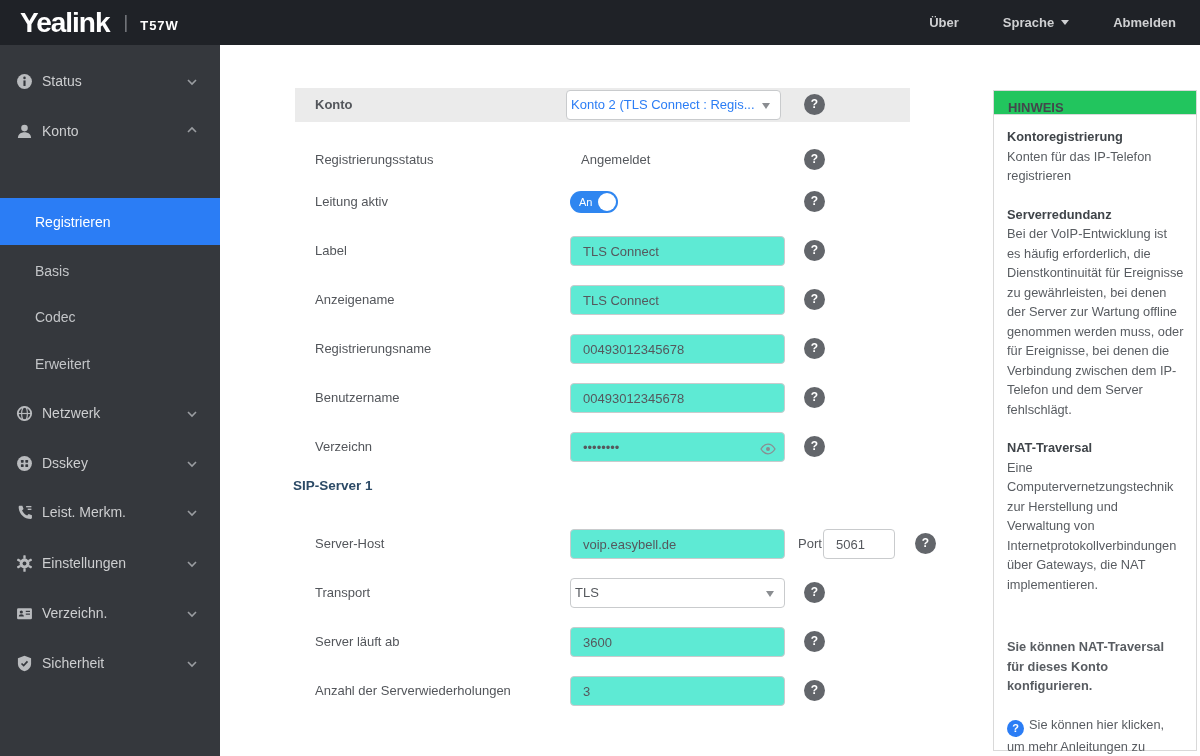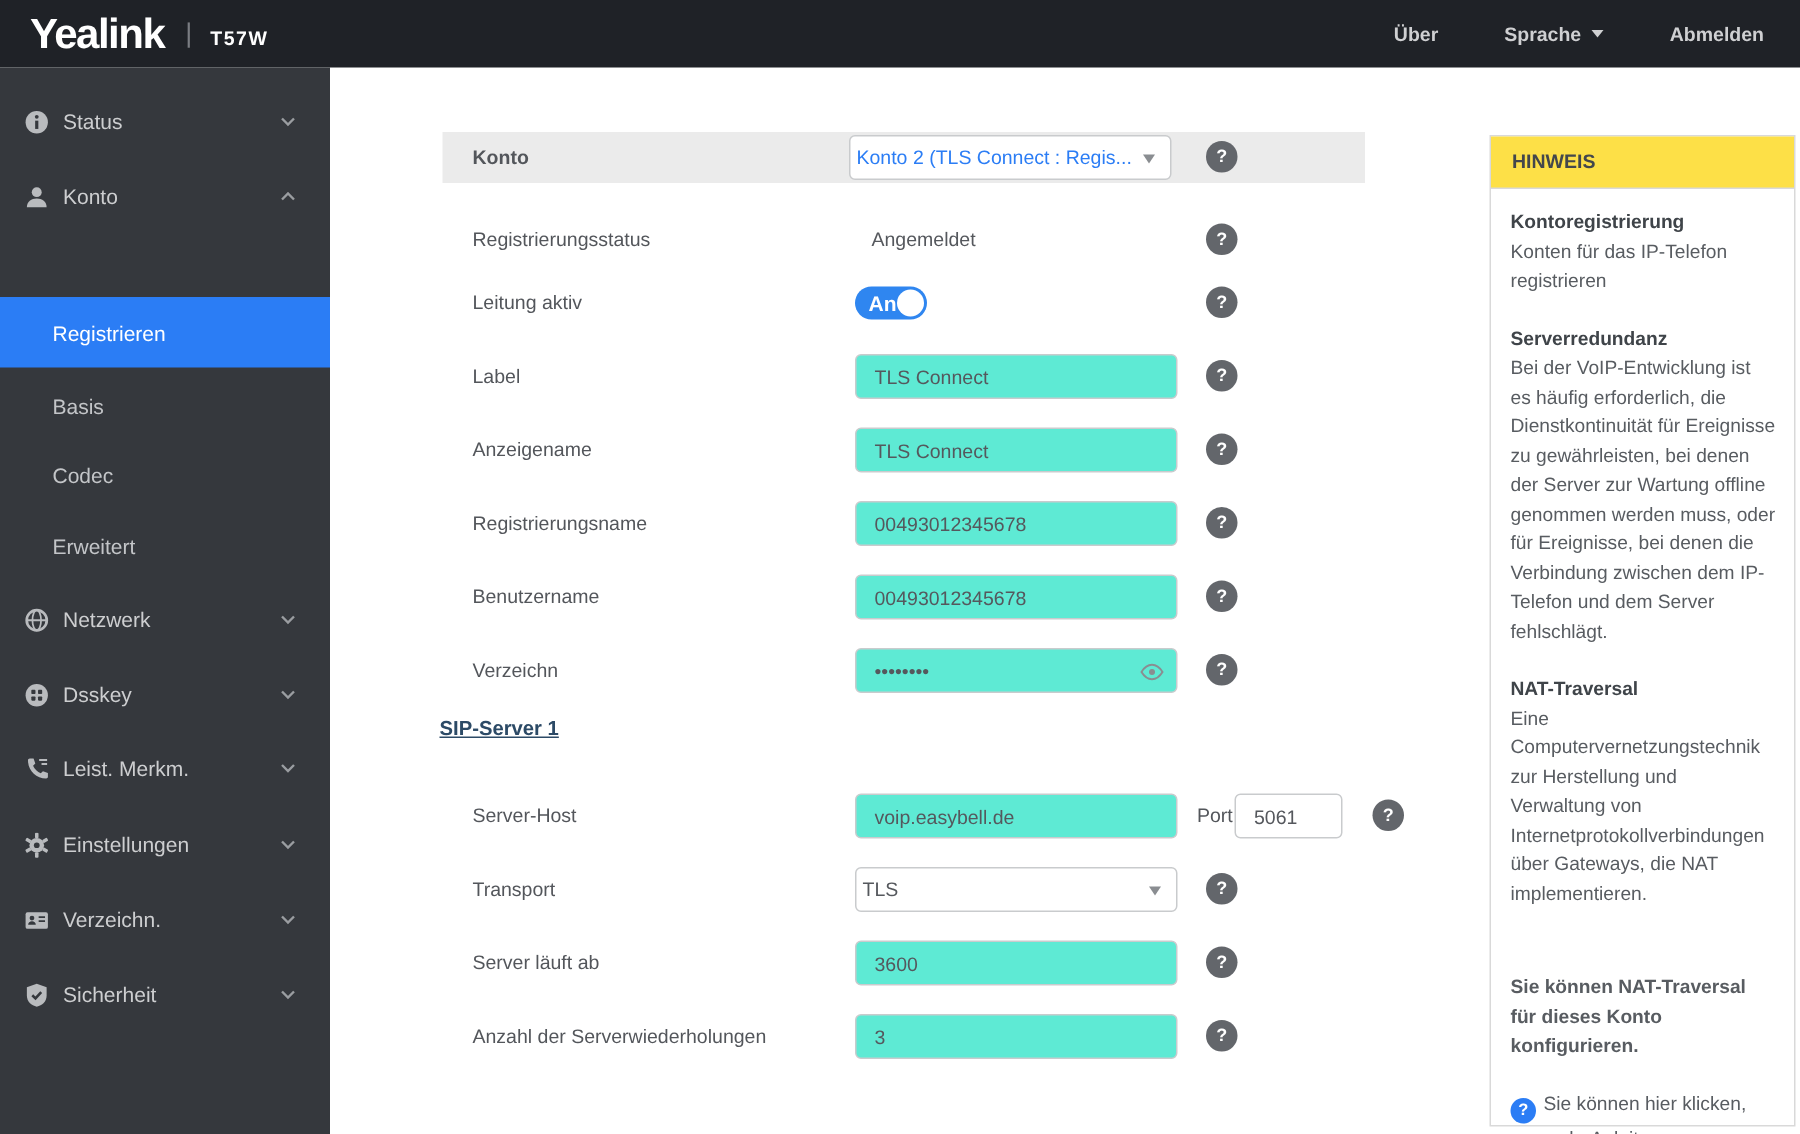--- a/index.html
+++ b/index.html
@@ -37,31 +37,31 @@
   .inputbox { width:215px; height:30px; border:1px solid #c9cbcd; border-radius:4px; background:#5eead4; font-family:"Liberation Sans",sans-serif; font-size:13px; color:#55585d; padding:0 28px 0 12px; outline:none; }
   .inputbox.noicon { padding-right:10px; }
   .selectbox { position:absolute; width:215px; height:30px; border:1px solid #c9cbcd; border-radius:4px; background:#fff; font-size:13px; line-height:28px; padding-left:4px; cursor:pointer; white-space:nowrap; overflow:hidden; }
   .selectbox .sel-caret { position:absolute; right:10px; top:12px; width:0; height:0; border-left:4.5px solid transparent; border-right:4.5px solid transparent; border-top:6px solid #8a8d91; }
   .sel-blue { color:#2b7df5; }
   .sel-dark { color:#55585d; }
   .static-val { position:absolute; left:286px; font-size:13px; color:#55585d; line-height:30px; }
   .help-btn { position:absolute; width:21px; height:21px; border-radius:50%; background:#63666b; color:#fff; font-size:12px; font-weight:700; text-align:center; line-height:21px; cursor:pointer; }
   .help-std { left:509px; top:4px; }
   .toggle { position:absolute; left:275px; top:4px; width:48px; height:22px; background:#2f86f0; border-radius:11px; cursor:pointer; }
-  .toggle-txt { position:absolute; left:9px; top:0; color:#fff; font-size:14px; line-height:22px;font-weight:bold; }
+  .toggle-txt { position:absolute; left:9px; top:0; color:#fff; font-size:11px; line-height:22px; }
   .toggle-knob { position:absolute; right:2px; top:2px; width:18px; height:18px; background:#fff; border-radius:50%; }
   .eye { position:absolute; right:9px; top:9px; cursor:pointer; }
-  .section-head { position:absolute; left:293px; top:478px; font-size:13.5px; font-weight:700; color:#2c4a66;text-decoration:underline; }
+  .section-head { position:absolute; left:293px; top:478px; font-size:13.5px; font-weight:700; color:#2c4a66; }
   .port-label { position:absolute; left:503px; font-size:13px; color:#53565b; line-height:30px; }
   .port-input { position:absolute; left:528px; width:72px; height:30px; border:1px solid #c9cbcd; border-radius:4px; font-family:"Liberation Sans",sans-serif; font-size:13px; color:#55585d; padding:0 8px 0 12px; outline:none; }
   .help-port { left:620px; top:4px; }
 
   
   .hint { position:absolute; left:993px; top:90px; width:204px; height:661px; border:1px solid #d9d9d9; background:#fff; }
-  .hint-head { height:35px; background:#fde047; border-bottom:1px solid #d9d9d9; font-size:13px; font-weight:700; color:#43474c; line-height:33px; padding-left:14px; }
+  .hint-head { height:24px; background:#22c55e; border-bottom:1px solid #d9d9d9; font-size:13px; font-weight:700; color:#43474c; line-height:33px; padding-left:14px; }
   .hint-body { padding:12px 12px 0 13px; font-size:12.8px; line-height:19.5px; color:#585c61; }
   .hint-sec { margin-bottom:19px; }
   .hint-sec b { color:#3f4449; }
   .hint-gap { margin-top:43px;font-weight:bold; }
   .blue-q { display:inline-block; width:17px; height:17px; border-radius:50%; background:#2b7df5; color:#fff; font-size:11px; font-weight:700; text-align:center; line-height:17px; vertical-align:-3px; margin-right:5px; cursor:pointer; }
 </style>
 </head>
 <body>
 
 <div id="page">

